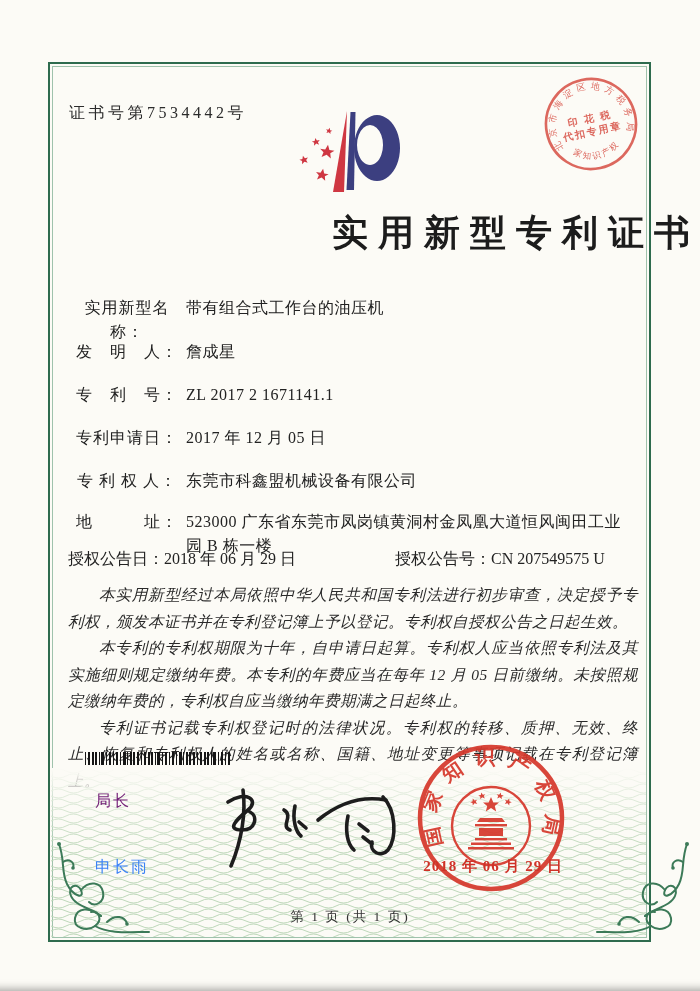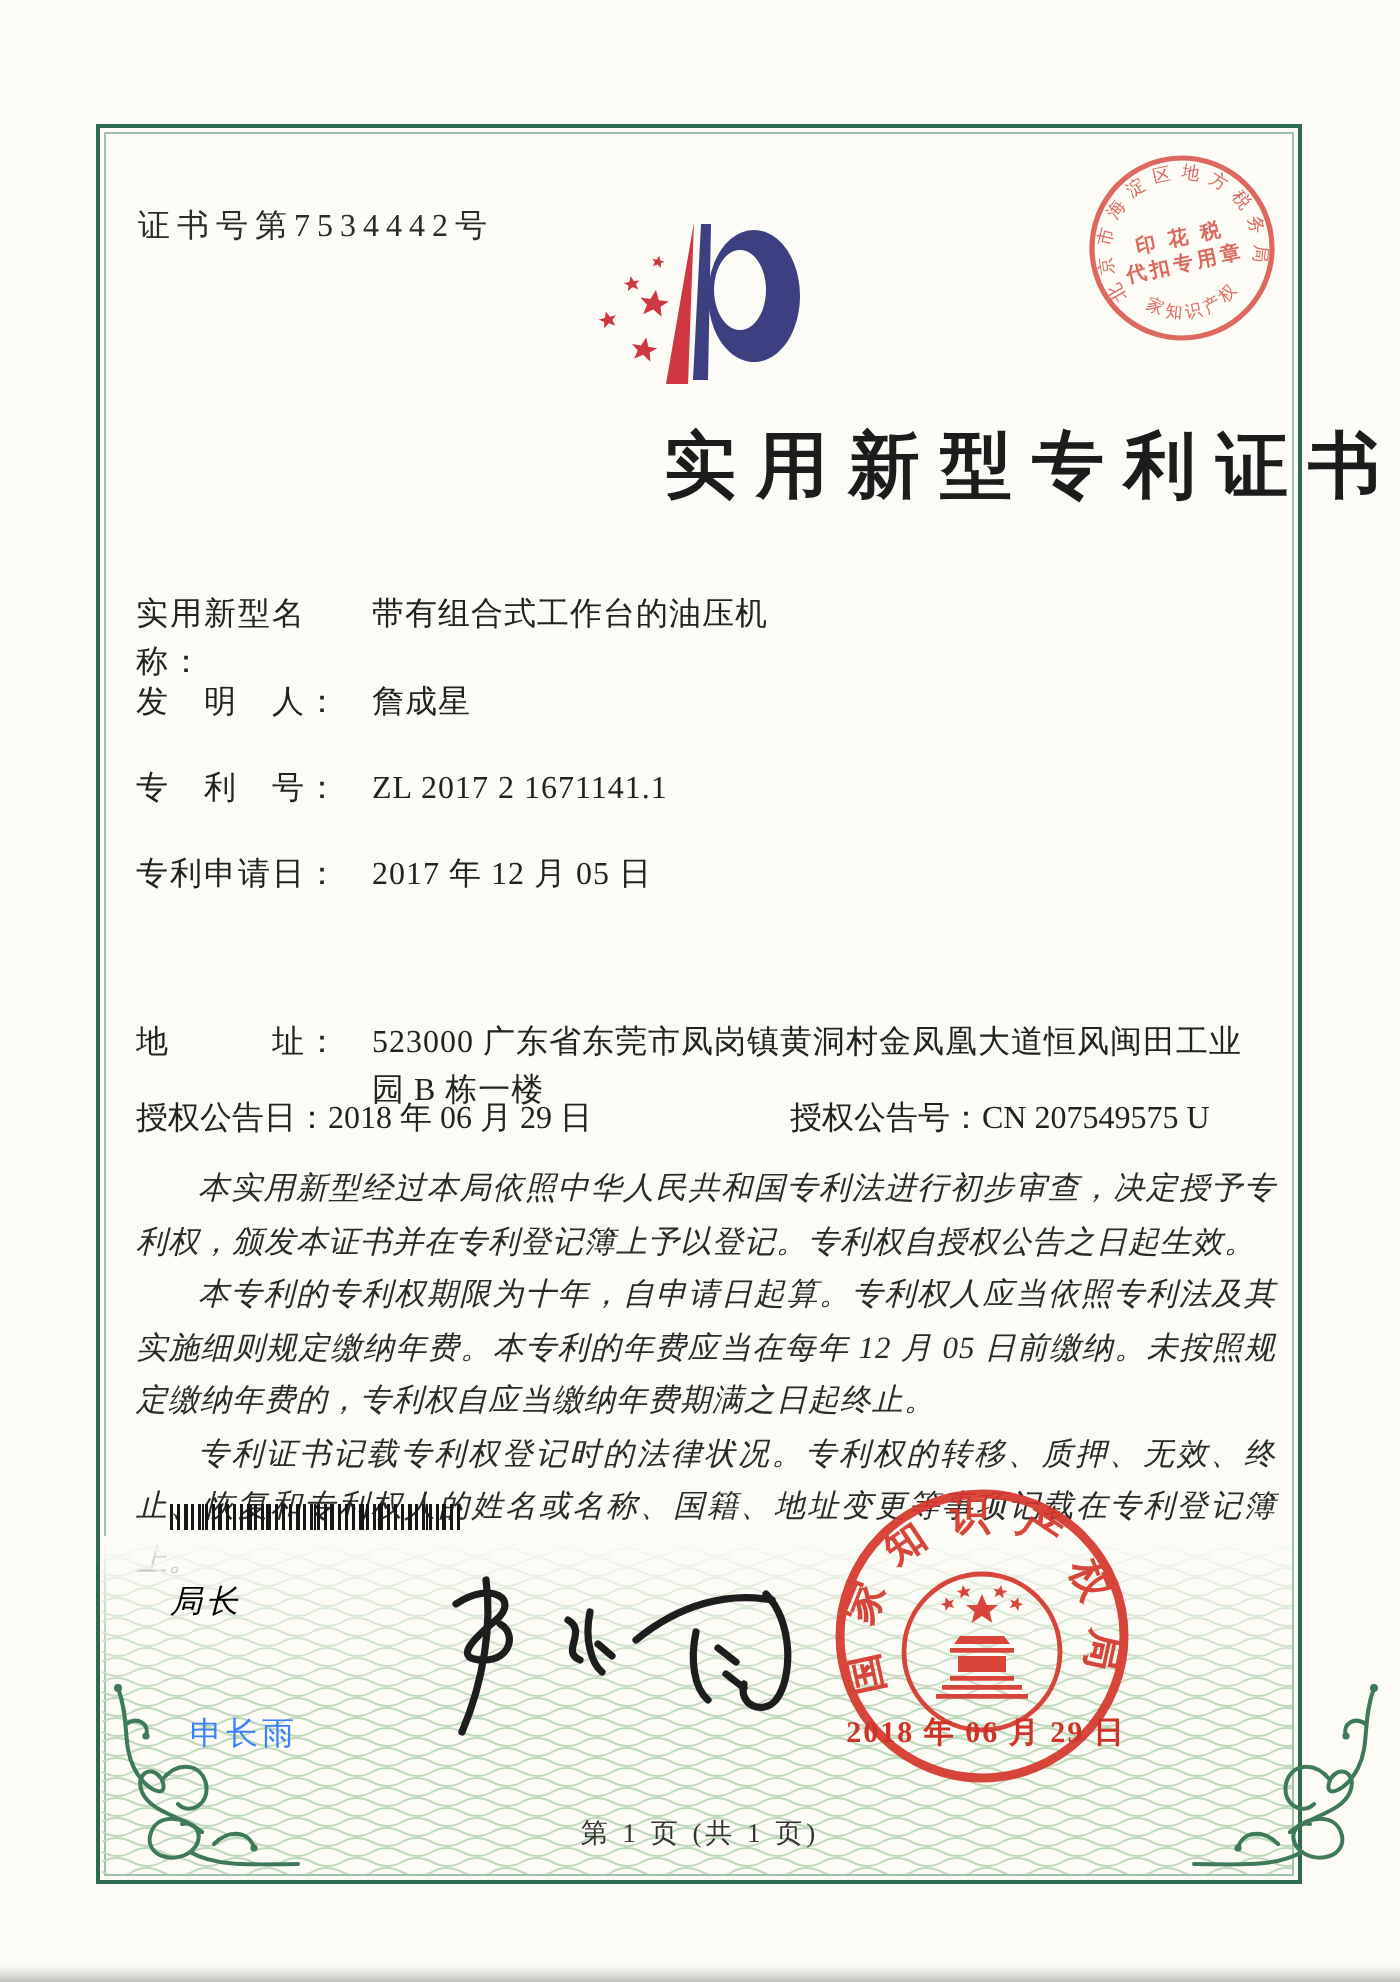--- a/index.html
+++ b/index.html
@@ -24,21 +24,21 @@
   }
   .logo{position:absolute;left:280px;top:103px;width:150px;height:102px;}
   .title{
     position:absolute;left:0;top:209px;width:700px;text-align:right;
     font-size:36px;font-weight:600;letter-spacing:10px;color:#1c1c1c;
   }
   .field-row{
     position:absolute;left:68px;width:572px;
     font-size:16px;color:#222;line-height:24px;
   }
-  .field-label{display:inline-block;width:118px;vertical-align:top;letter-spacing:1px;}
+  .field-label{display:inline-block;width:118px;vertical-align:top;letter-spacing:1px;text-align:center;}
   .field-value{display:inline-block;width:450px;vertical-align:top;letter-spacing:.5px;}
   .grant-row{position:absolute;left:68px;top:549px;width:572px;font-size:16px;color:#222;}
   .grant-right{position:absolute;left:327px;top:0;text-align:center;}
   .body-text{
     position:absolute;left:68px;top:582px;width:570px;
     font-size:15.5px;line-height:26.5px;color:#2a2a2a;
     text-align:justify;letter-spacing:.5px;
   }
   .body-text p{margin:0;text-indent:2em;font-style:italic;}
   .guilloche{
@@ -49,21 +49,21 @@
     position:absolute;left:0;top:0;right:0;bottom:0;
     background:linear-gradient(180deg,#fcfbf6 0,rgba(252,251,246,.55) 28px,rgba(252,251,246,0) 85px);
   }
   #wave-svg path{fill:none;stroke:#bed8ba;stroke-width:1;}
   .barcode{
     position:absolute;left:85px;top:752px;width:146px;height:13px;
     background-image:
       repeating-linear-gradient(90deg,#161616 0 1.5px,transparent 1.5px 3.5px),
       repeating-linear-gradient(90deg,#161616 0 1px,transparent 1px 8px);
   }
-  .director-title{position:absolute;left:85px;top:791px;font-size:16px;color:#000000;letter-spacing:2px;font-style:italic;}
+  .director-title{position:absolute;left:95px;top:791px;font-size:16px;color:#701a75;letter-spacing:2px;}
   .director-name{position:absolute;left:95px;top:857px;font-size:16px;color:#3b82f6;letter-spacing:2px;}
   .signature{position:absolute;left:198px;top:778px;width:265px;height:102px;}
   .seal{position:absolute;left:404px;top:731px;width:175px;height:175px;}
   .seal-date{
     position:absolute;left:408px;top:857px;width:170px;text-align:center;
     font-size:15px;color:#cf3227;letter-spacing:1px;font-weight:600;
   }
   .tax-stamp{position:absolute;left:543px;top:76px;width:96px;height:96px;}
   .corner-orn{position:absolute;width:102px;height:96px;}
   .corner-orn.left{left:51px;top:842px;}
@@ -128,20 +128,23 @@
     <span class="field-label">实用新型名称：</span><span class="field-value">带有组合式工作台的油压机</span>
   </div>
   <div class="field-row" style="top:340px">
     <span class="field-label">发　明　人：</span><span class="field-value">詹成星</span>
   </div>
   <div class="field-row" style="top:383px">
     <span class="field-label">专　利　号：</span><span class="field-value">ZL 2017 2 1671141.1</span>
   </div>
   <div class="field-row" style="top:426px">
     <span class="field-label">专利申请日：</span><span class="field-value">2017 年 12 月 05 日</span>
+  </div>
+  <div class="field-row" style="top:469px">
+    <span class="field-label">专 利 权 人：</span><span class="field-value">东莞市科鑫盟机械设备有限公司</span>
   </div>
   <div class="field-row" style="top:510px">
     <span class="field-label">地　　　址：</span><span class="field-value">523000 广东省东莞市凤岗镇黄洞村金凤凰大道恒风闽田工业园 B 栋一楼</span>
   </div>
 
   <div class="grant-row">
     <span><span>授权公告日：</span><span>2018 年 06 月 29 日</span></span>
     <span class="grant-right"><span>授权公告号：</span><span>CN 207549575 U</span></span>
   </div>
 

